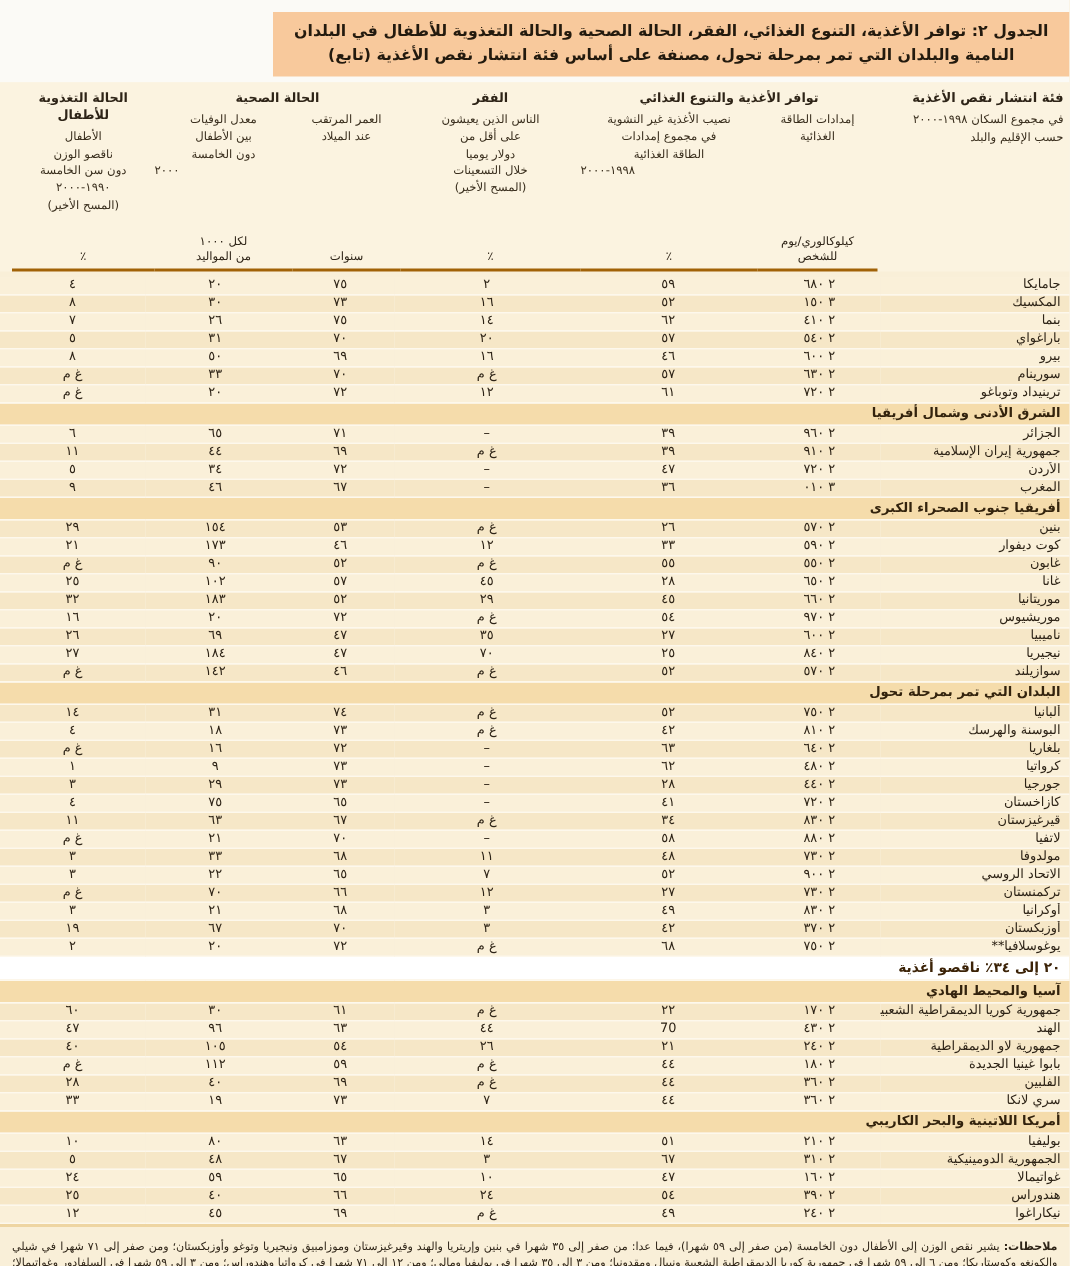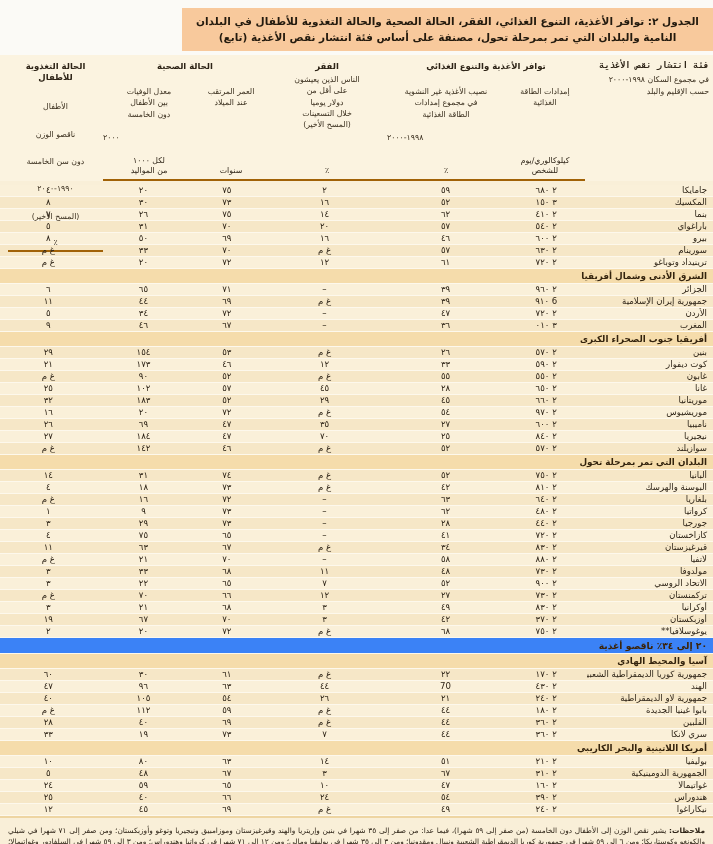--- a/index.html
+++ b/index.html
@@ -27,54 +27,54 @@
     background:#fbf3e0;border-bottom:4px solid #f9efd8;
   }
   .hcol,.hgroup{box-sizing:border-box;}
   .hcol{display:flex;flex-direction:column;text-align:center;}
   .c-country{width:124px;text-align:right;}
   .c-des{width:80px;}
   .c-share{width:118px;}
   .c-pov{width:120px;}
   .c-life{width:72px;}
   .c-u5{width:92px;}
-  .c-uw{width:95px;gap:16px;}
-  .hgroup{display:flex;flex-direction:column;gap:12px;}
+  .c-uw{width:95px;}
+  .hgroup{display:flex;flex-direction:column;}
   .g-food{width:198px;}
   .g-health{width:164px;}
   .hsub{display:flex;direction:rtl;flex:0 0 auto;}
   .ht{font-size:8.5px;font-weight:bold;line-height:1.35;margin-bottom:2px;}
   .hl{font-size:7.8px;line-height:1.45;color:#3a2f1e;}
   .hyear{font-size:7.8px;text-align:left;line-height:1.5;color:#3a2f1e;}
   .hu{
     font-size:7.8px;line-height:1.35;margin-top:auto;
     border-bottom:2px solid #a16207;padding-bottom:2px;
   }
-  .c-country .ht{font-size:8.7px;font-family:Liberation Mono, monospace;}
+  .c-country .ht{font-size:8.7px;}
   .grow{flex:1 1 auto;}
 
   
   table{border-collapse:collapse;table-layout:fixed;width:713px;direction:rtl;}
   col.w-country{width:124px;} col.w-des{width:80px;} col.w-share{width:118px;}
   col.w-pov{width:120px;} col.w-life{width:72px;} col.w-u5{width:92px;} col.w-uw{width:95px;}
   tbody td{
     font-size:8.6px;height:11px;line-height:11px;padding:0 2px;
     text-align:center;white-space:nowrap;overflow:hidden;color:#2e2417;
   }
   tbody tr{background:#faf0d9;border-bottom:1px solid #fdf8ec;}
   tbody tr:nth-child(even){background:#f6e7c7;}
   td.country{text-align:right;padding-right:6px;}
   tr.section td{
     font-weight:bold;text-align:right;padding-right:6px;height:14px;line-height:14px;
     background:#f5dcab;font-size:8.8px;color:#33230d;
   }
   tr.section{background:#f5dcab;}
   tr.category td{
     font-weight:bold;text-align:right;padding-right:6px;height:15px;line-height:15px;
-    background:#3b82f6;font-size:9.2px;color:#3c2307;
+    background:#ffffff;font-size:9.2px;color:#3c2307;
   }
   tr.category{background:#efb97e;}
 
   
   .notes{
     padding:7px 8px 6px 8px;border-top:2px solid #eed5a2;
     font-size:7.4px;line-height:1.5;text-align:justify;color:#2e2417;background:#f9efd8;
   }
   .notes b{font-weight:bold;}
 </style>
@@ -252,21 +252,21 @@
             <td class="country">الجزائر</td>
             <td>٢ ٩٦٠</td>
             <td>٣٩</td>
             <td>–</td>
             <td>٧١</td>
             <td>٦٥</td>
             <td>٦</td>
           </tr>
           <tr>
             <td class="country">جمهورية إيران الإسلامية</td>
-            <td>6 ٩١٠</td>
+            <td>٢ ٩١٠</td>
             <td>٣٩</td>
             <td>غ م</td>
             <td>٦٩</td>
             <td>٤٤</td>
             <td>١١</td>
           </tr>
           <tr>
             <td class="country">الأردن</td>
             <td>٢ ٧٢٠</td>
             <td>٤٧</td>

